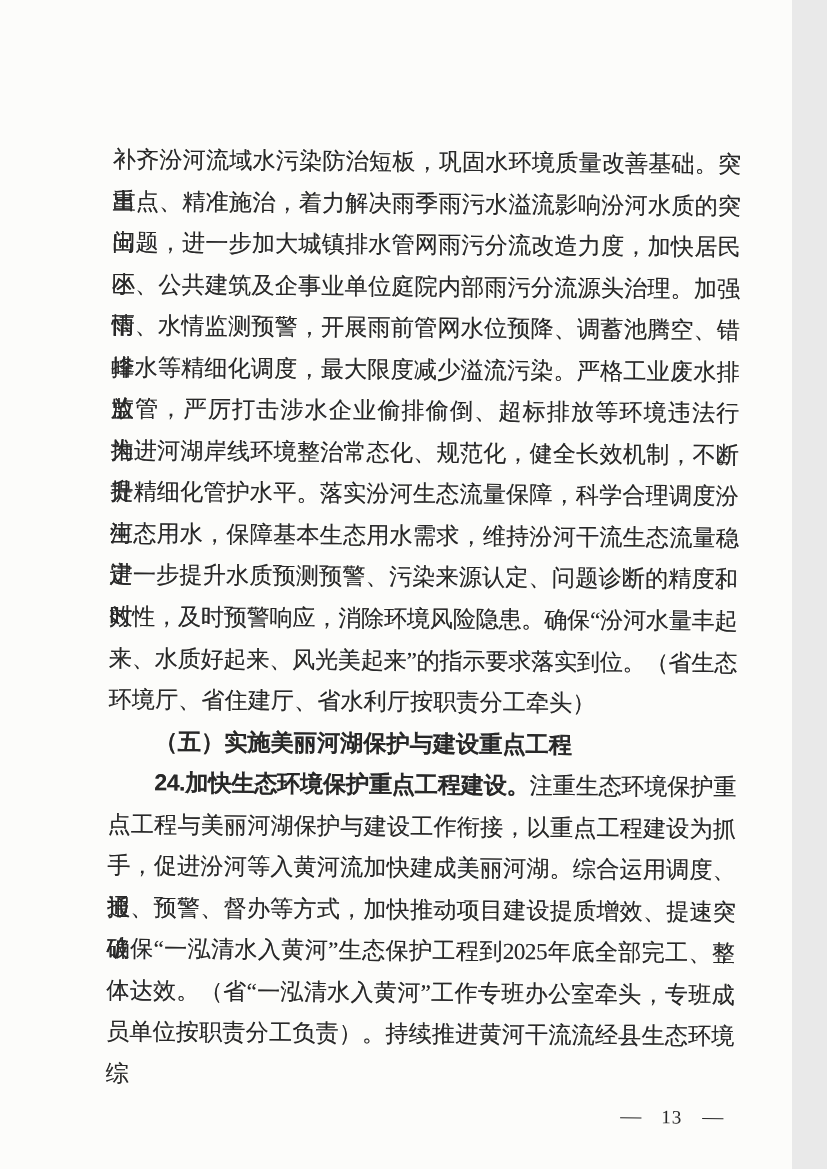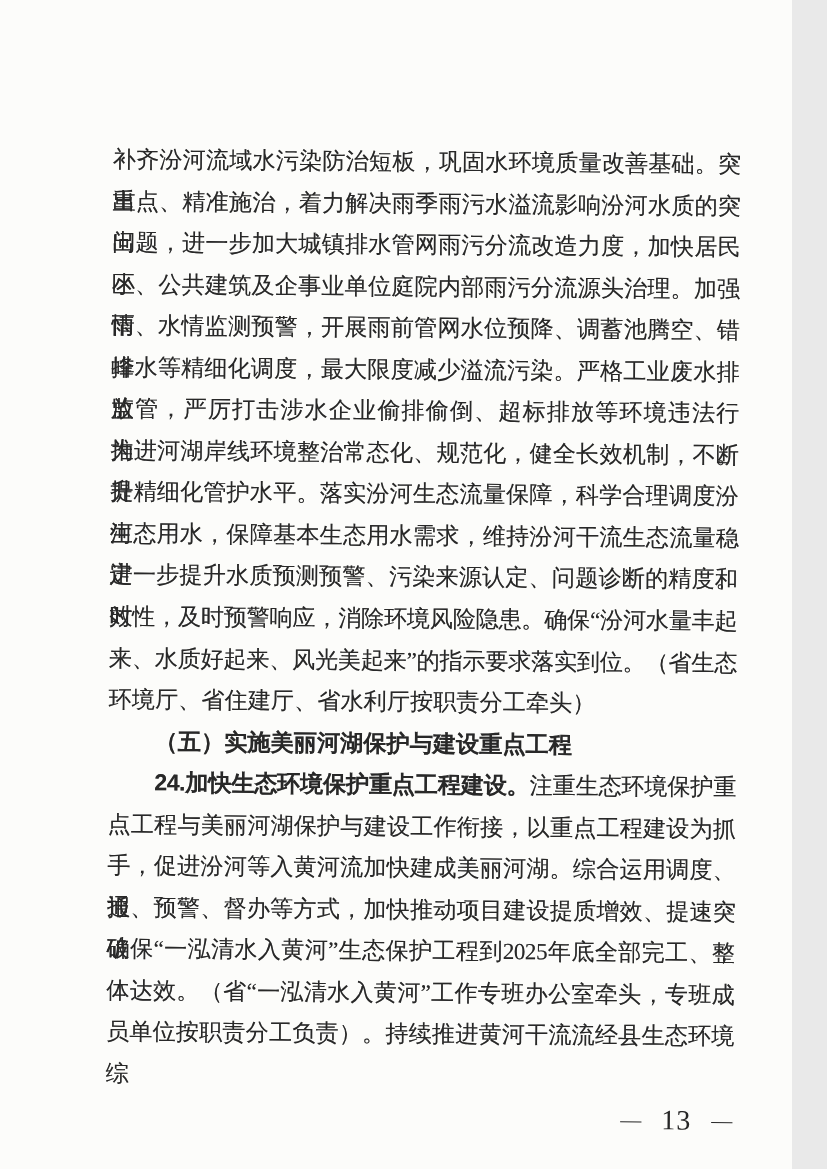--- a/index.html
+++ b/index.html
@@ -53,21 +53,21 @@
   .footer {
     position: absolute;
     left: 628px; top: 1100px;
     display: flex;
     align-items: center;
     font-size: 21px;
     color: #262626;
   }
   .footer .num {
     margin: 0 20px;
-    font-size: 28px;
+    font-size: 19px;
     letter-spacing: 1px;
   }
   .footer .dash { transform: scaleY(0.9); }
 </style>
 </head>
 <body>
 
 <div class="page">
   <div class="sheet">
     <div class="textblock">

